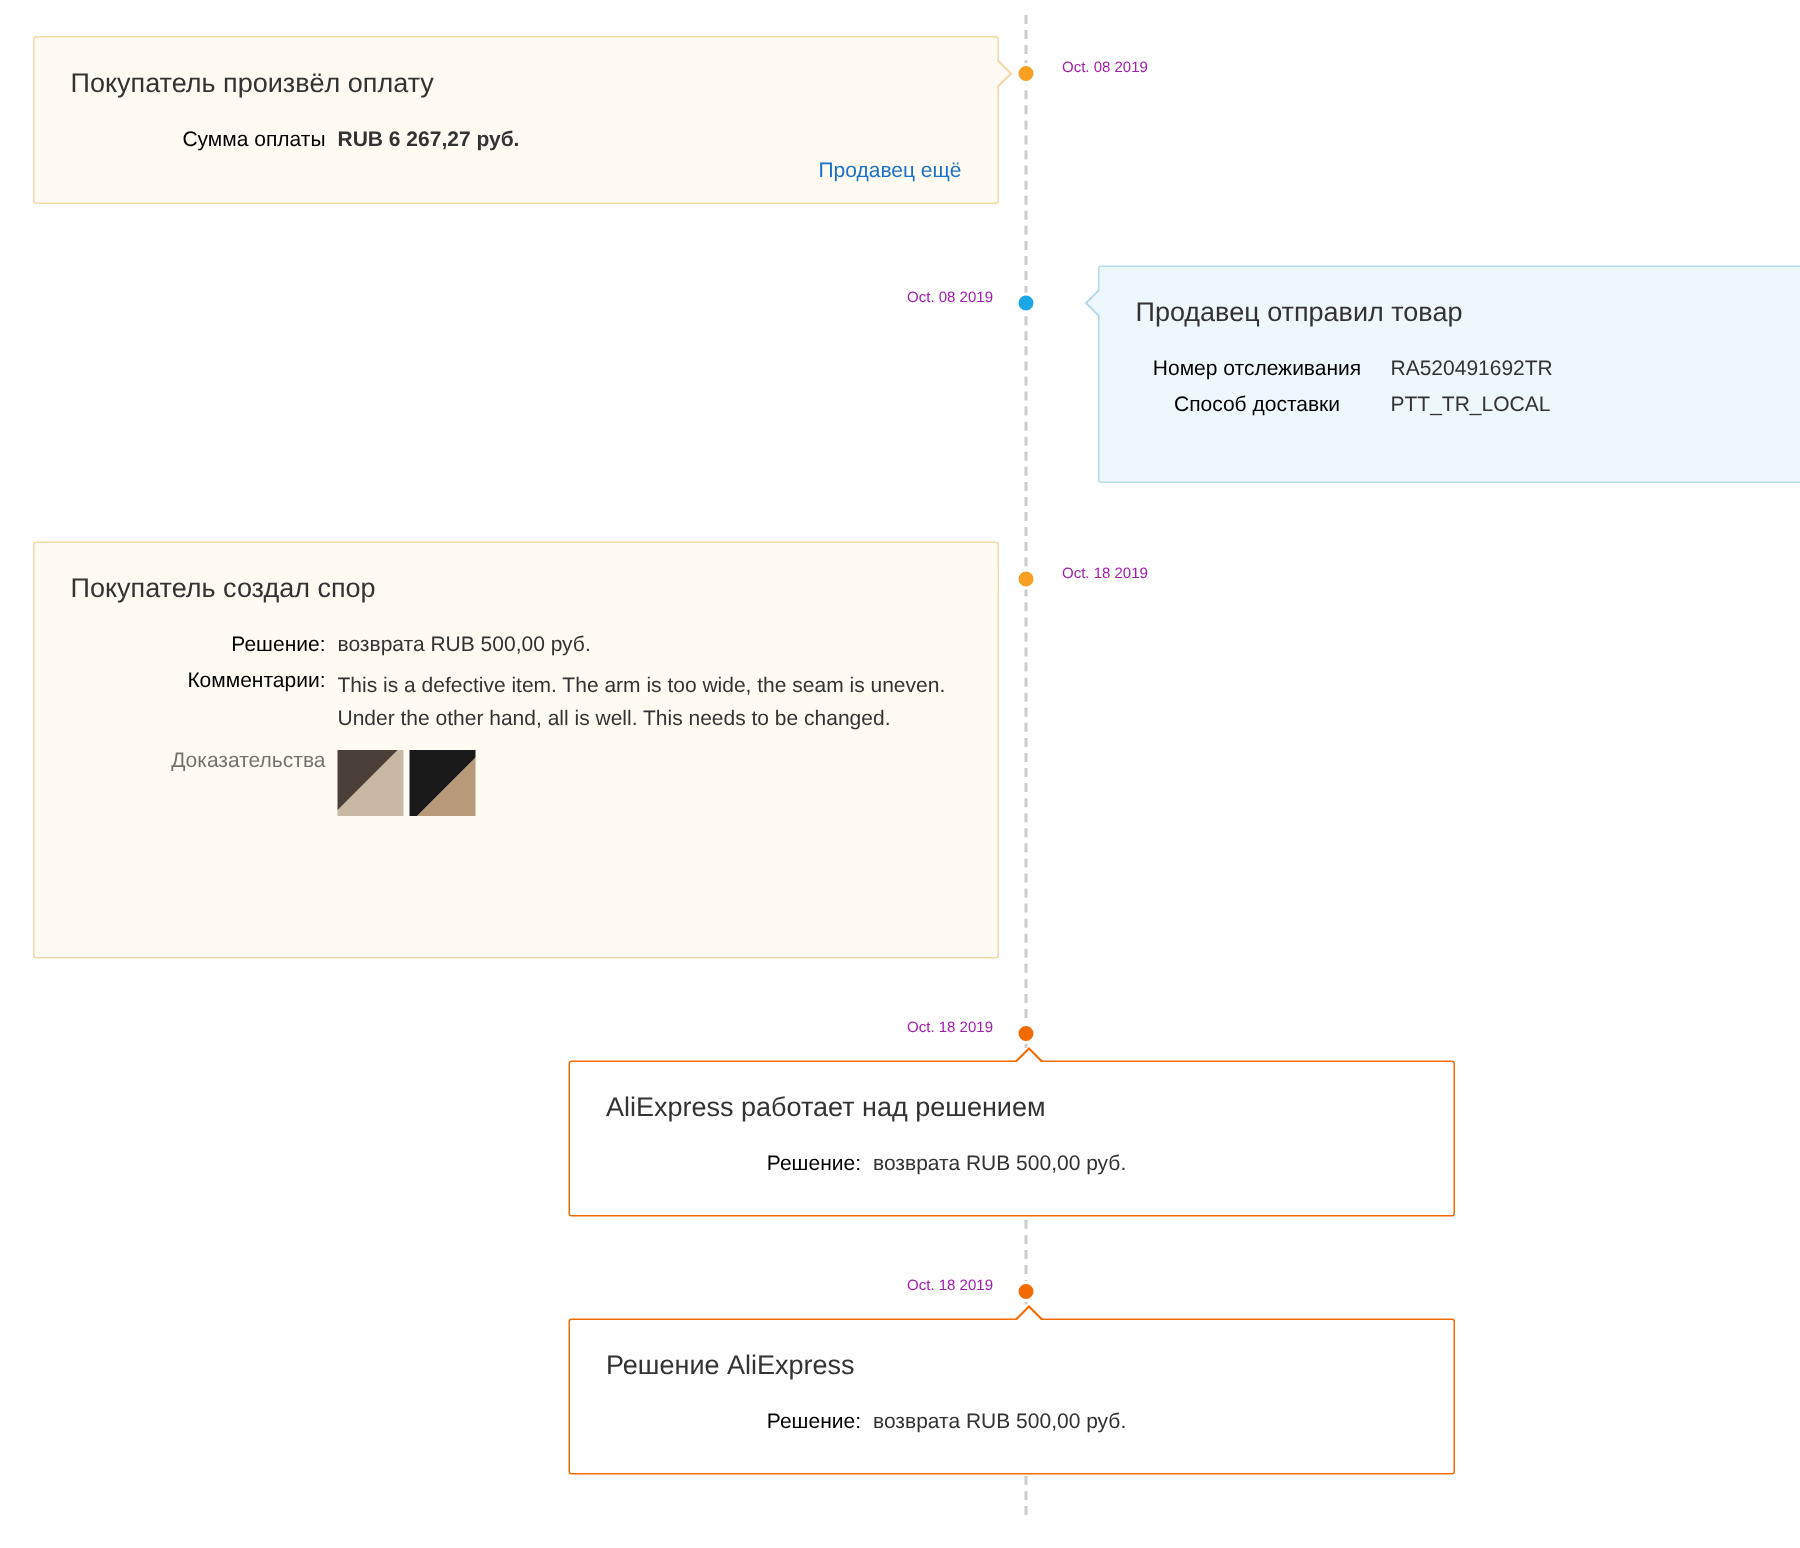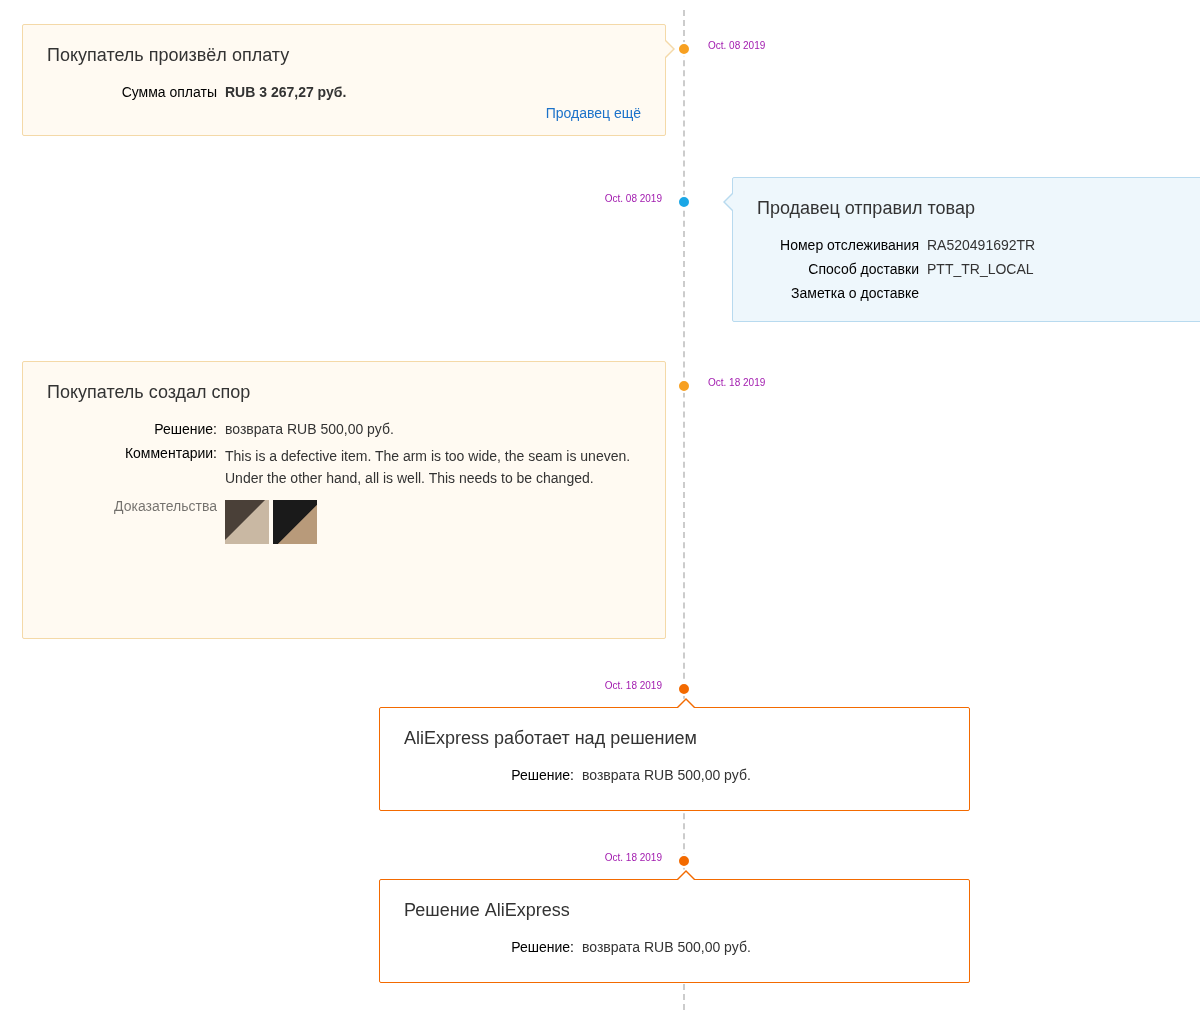--- a/index.html
+++ b/index.html
@@ -146,21 +146,21 @@
   .card-title {
     font-size: 18px;
     color: #333;
     margin-bottom: 18px;
     font-weight: 400;
   }
   .row { display: flex; margin-bottom: 8px; font-size: 14px; }
   .row .lbl { width: 178px; text-align: right; color: #000000; padding-right: 8px; flex-shrink: 0; }
   .row .val { color: #333; flex: 1; }
   .row .val.bold { font-weight: 700; }
-  .card.right .row .lbl { width: 170px; }
+  .card.right .row .lbl { width: 170px; text-align: center; }
 
   .show-more {
     position: absolute;
     right: 24px;
     bottom: 14px;
     color: #1c72c9;
     font-size: 14px;
     cursor: pointer;
   }
 
@@ -173,40 +173,36 @@
 
 <div class="timeline">
   <div class="timeline-axis"></div>
 
   <div class="dot orange" style="top:32px"></div>
   <div class="date-label right" style="top:30px">Oct. 08 2019</div>
   <div class="card left" style="top:14px; height:112px">
     <div class="card-title">Покупатель произвёл оплату</div>
     <div class="row">
       <div class="lbl">Сумма оплаты</div>
-      <div class="val bold">RUB 3 267,27 руб.</div>
+      <div class="val bold">RUB 6 267,27 руб.</div>
     </div>
     <a class="show-more">Продавец ещё</a>
   </div>
 
   <div class="dot blue" style="top:185px"></div>
   <div class="date-label leftside" style="top:183px">Oct. 08 2019</div>
   <div class="card right" style="top:167px; height:145px">
     <div class="card-title">Продавец отправил товар</div>
     <div class="row">
       <div class="lbl">Номер отслеживания</div>
       <div class="val">RA520491692TR</div>
     </div>
     <div class="row">
       <div class="lbl">Способ доставки</div>
       <div class="val">PTT_TR_LOCAL</div>
-    </div>
-    <div class="row">
-      <div class="lbl">Заметка о доставке</div>
-      <div class="val"></div>
     </div>
   </div>
 
   <div class="dot orange" style="top:369px"></div>
   <div class="date-label right" style="top:367px">Oct. 18 2019</div>
   <div class="card left" style="top:351px; height:278px; overflow:hidden">
     <div class="card-title">Покупатель создал спор</div>
     <div class="row">
       <div class="lbl">Решение:</div>
       <div class="val">возврата RUB 500,00 руб.</div>

